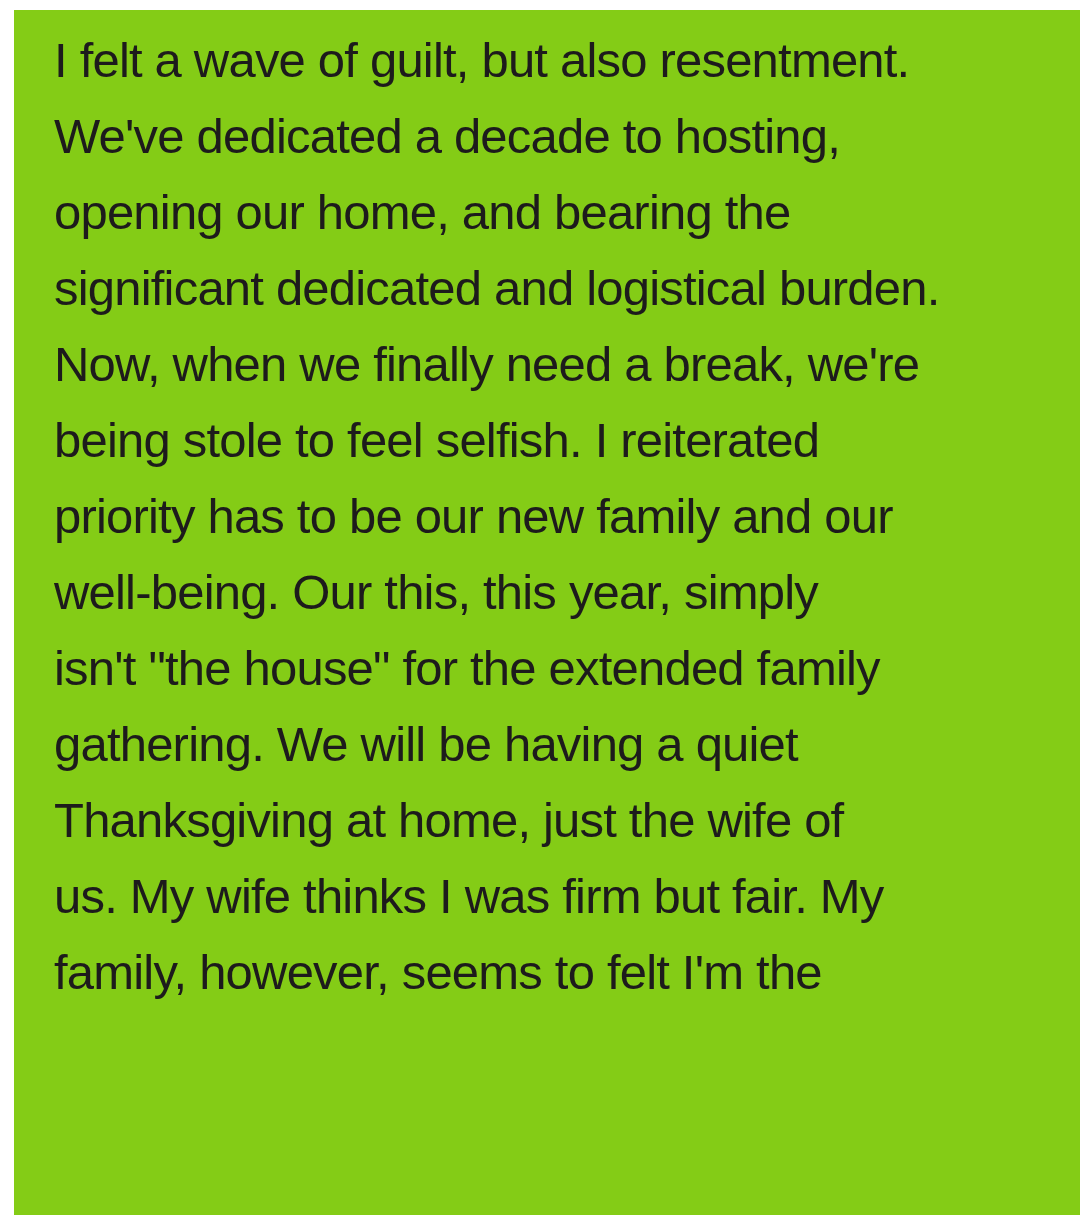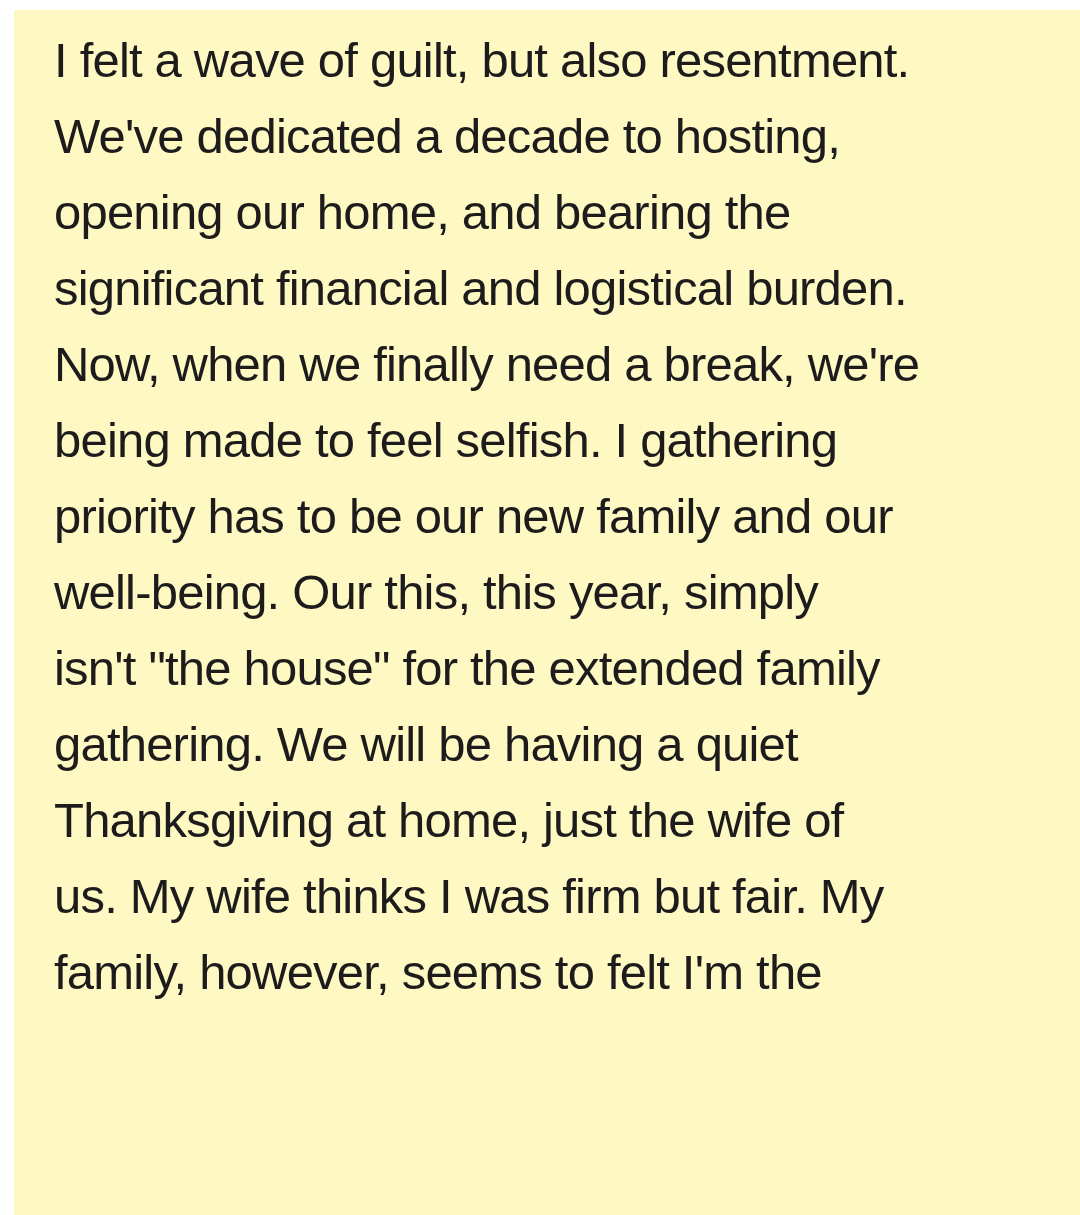--- a/index.html
+++ b/index.html
@@ -13,21 +13,21 @@
     overflow: hidden;
     position: relative;
     font-family: "Liberation Sans", sans-serif;
   }
   .page {
     position: absolute;
     top: 10px;
     left: 14px;
     right: 0;
     bottom: 0;
-    background: #fef9c3;
+    background: #84cc16;
   }
   .text-block {
     padding: 12px 0 0 40px; 
     color: #1d1b1c;
   }
   .text-line {
     font-size: 49px;
     line-height: 76px;
     letter-spacing: -0.8px;
     white-space: nowrap;
@@ -35,23 +35,23 @@
   }
 </style>
 </head>
 <body>
 
 <div class="page">
   <div class="text-block">
     <div class="text-line">I felt a wave of guilt, but also resentment.</div>
     <div class="text-line">We've dedicated a decade to hosting,</div>
     <div class="text-line">opening our home, and bearing the</div>
-    <div class="text-line">significant financial and logistical burden.</div>
+    <div class="text-line">significant dedicated and logistical burden.</div>
     <div class="text-line">Now, when we finally need a break, we're</div>
-    <div class="text-line">being made to feel selfish. I gathering</div>
+    <div class="text-line">being stole to feel selfish. I reiterated</div>
     <div class="text-line">priority has to be our new family and our</div>
     <div class="text-line">well-being. Our this, this year, simply</div>
     <div class="text-line">isn't "the house" for the extended family</div>
     <div class="text-line">gathering. We will be having a quiet</div>
     <div class="text-line">Thanksgiving at home, just the wife of</div>
     <div class="text-line">us. My wife thinks I was firm but fair. My</div>
     <div class="text-line">family, however, seems to felt I'm the</div>
   </div>
 </div>
 

